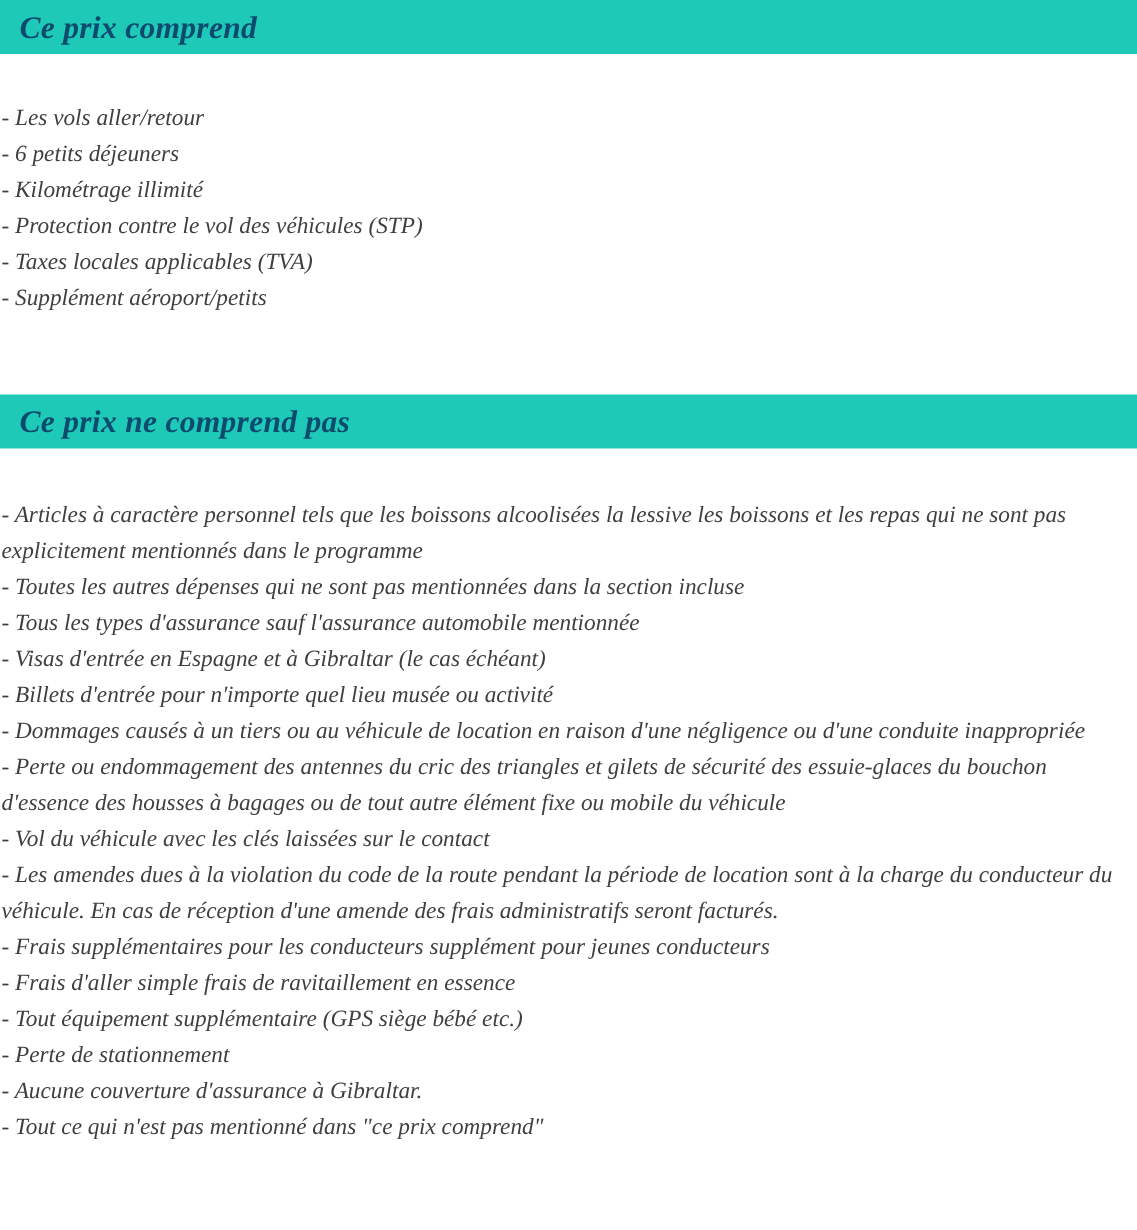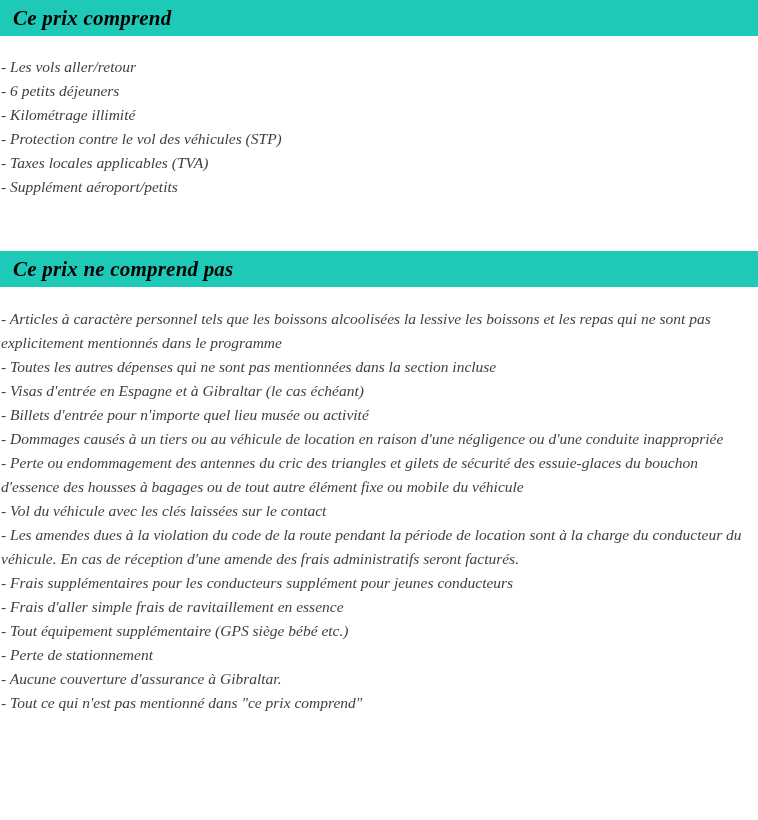--- a/index.html
+++ b/index.html
@@ -17,21 +17,21 @@
   .page {
     position: relative;
     width: 758px;
     height: 820px;
   }
   .section {
     width: 758px;
   }
   .section-header {
     background: #1ec9b7;
-    color: #000000;
+    color: #0c4a6e;
     font-family: "Liberation Serif", serif;
     font-style: italic;
     font-weight: bold;
     font-size: 21px;
     line-height: 36px;
     height: 36px;
     padding: 0 0 0 13px;
     box-sizing: border-box;
     letter-spacing: 0.2px;
   }
@@ -42,23 +42,24 @@
     font-family: "Liberation Serif", serif;
     font-style: italic;
     font-size: 15.5px;
     line-height: 24px;
     color: #3f3f3f;
     padding: 0 2px 0 1px;
     white-space: pre-wrap;
   }
   .included-body {
     padding-top: 19px;
+    margin-top: 12px;
   }
   .excluded-body {
-    padding-top: 20px;
+    padding-top: 33px;
   }
   .spacer-included {
     height: 52px;
   }
 </style>
 </head>
 <body>
 
 <div class="page">
 
@@ -74,20 +75,21 @@
     </div>
   </div>
 
   <div class="spacer-included"></div>
 
   <div class="section">
     <div class="section-header">Ce prix ne comprend pas</div>
     <div class="section-body excluded-body">
       <div class="item">- Articles à caractère personnel tels que les boissons alcoolisées la lessive les boissons et les repas qui ne sont pas explicitement mentionnés dans le programme</div>
       <div class="item">- Toutes les autres dépenses qui ne sont pas mentionnées dans la section incluse</div>
+      <div class="item">- Tous les types d'assurance sauf l'assurance automobile mentionnée</div>
       <div class="item">- Visas d'entrée en Espagne et à Gibraltar (le cas échéant)</div>
       <div class="item">- Billets d'entrée pour n'importe quel lieu musée ou activité</div>
       <div class="item">- Dommages causés à un tiers ou au véhicule de location en raison d'une négligence ou d'une conduite inappropriée</div>
       <div class="item">- Perte ou endommagement des antennes du cric des triangles et gilets de sécurité des essuie-glaces du bouchon d'essence des housses à bagages ou de tout autre élément fixe ou mobile du véhicule</div>
       <div class="item">- Vol du véhicule avec les clés laissées sur le contact</div>
       <div class="item">- Les amendes dues à la violation du code de la route pendant la période de location sont à la charge du conducteur du véhicule. En cas de réception d'une amende des frais administratifs seront facturés.</div>
       <div class="item">- Frais supplémentaires pour les conducteurs supplément pour jeunes conducteurs</div>
       <div class="item">- Frais d'aller simple frais de ravitaillement en essence</div>
       <div class="item">- Tout équipement supplémentaire (GPS siège bébé etc.)</div>
       <div class="item">- Perte de stationnement</div>

